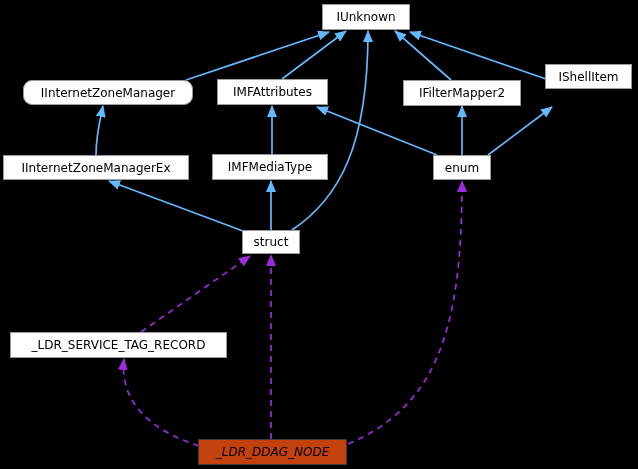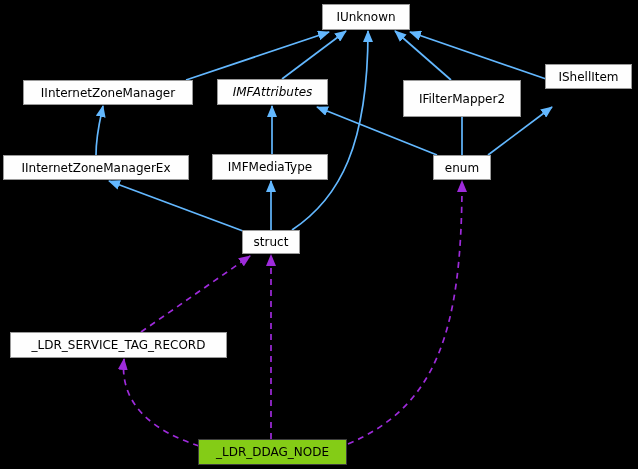--- a/index.html
+++ b/index.html
@@ -16,23 +16,24 @@
     box-sizing:border-box;
     background:#fefefe;
     border:1.5px solid #9a9a9a;
     color:#000;
     display:flex;align-items:center;justify-content:center;
     font-size:12px;
     white-space:nowrap;
     cursor:pointer;
   }
   .node.current{
-    background:#84cc16;
+    background:#c2410c;
     border:1.5px solid #3d3d3d;
     cursor:default;
+    font-style:italic;
   }
   .node span{pointer-events:none;}
 </style>
 </head>
 <body>
 
 <div id="canvas">
 
   <svg id="edges" width="638" height="469" viewBox="0 0 638 469" xmlns="http://www.w3.org/2000/svg">
     <defs>
@@ -59,27 +60,27 @@
         <path d="M141,332 L250,256" fill="none" stroke="#9e2bdb" stroke-width="1.7" stroke-dasharray="6,5" marker-end="url(#arrow-usage)"></path>
         <path d="M271,439 L271,255" fill="none" stroke="#9e2bdb" stroke-width="1.7" stroke-dasharray="6,5" marker-end="url(#arrow-usage)"></path>
         <path d="M199,446 C153,431 119,404 124,359" fill="none" stroke="#9e2bdb" stroke-width="1.7" stroke-dasharray="6,5" marker-end="url(#arrow-usage)"></path>
         <path d="M348,444 C437,406 462,330 462,181" fill="none" stroke="#9e2bdb" stroke-width="1.7" stroke-dasharray="6,5" marker-end="url(#arrow-usage)"></path>
       </g>
   </svg>
 
   <div class="node" style="left: 322px; top: 4px; width: 88px; height: 26px;">
       <span>IUnknown</span>
     </div>
-  <div class="node" style="left: 23px; top: 80px; width: 170px; height: 25px;">
+  <div class="node" style="left: 23px; top: 80px; width: 170px; height: 25px; border-radius: 9px;">
       <span>IInternetZoneManager</span>
     </div>
-  <div class="node" style="left: 217px; top: 79px; width: 111px; height: 26px; font-style: italic;">
+  <div class="node" style="left: 217px; top: 79px; width: 111px; height: 26px;">
       <span>IMFAttributes</span>
     </div>
-  <div class="node" style="left: 403px; top: 80px; width: 118px; height: 37px;">
+  <div class="node" style="left: 403px; top: 80px; width: 118px; height: 26px;">
       <span>IFilterMapper2</span>
     </div>
   <div class="node" style="left: 545px; top: 64px; width: 87px; height: 25px;">
       <span>IShellItem</span>
     </div>
   <div class="node" style="left: 3px; top: 155px; width: 186px; height: 25px; text-align: center;">
       <span>IInternetZoneManagerEx</span>
     </div>
   <div class="node" style="left: 212px; top: 154px; width: 116px; height: 26px;">
       <span>IMFMediaType</span>

